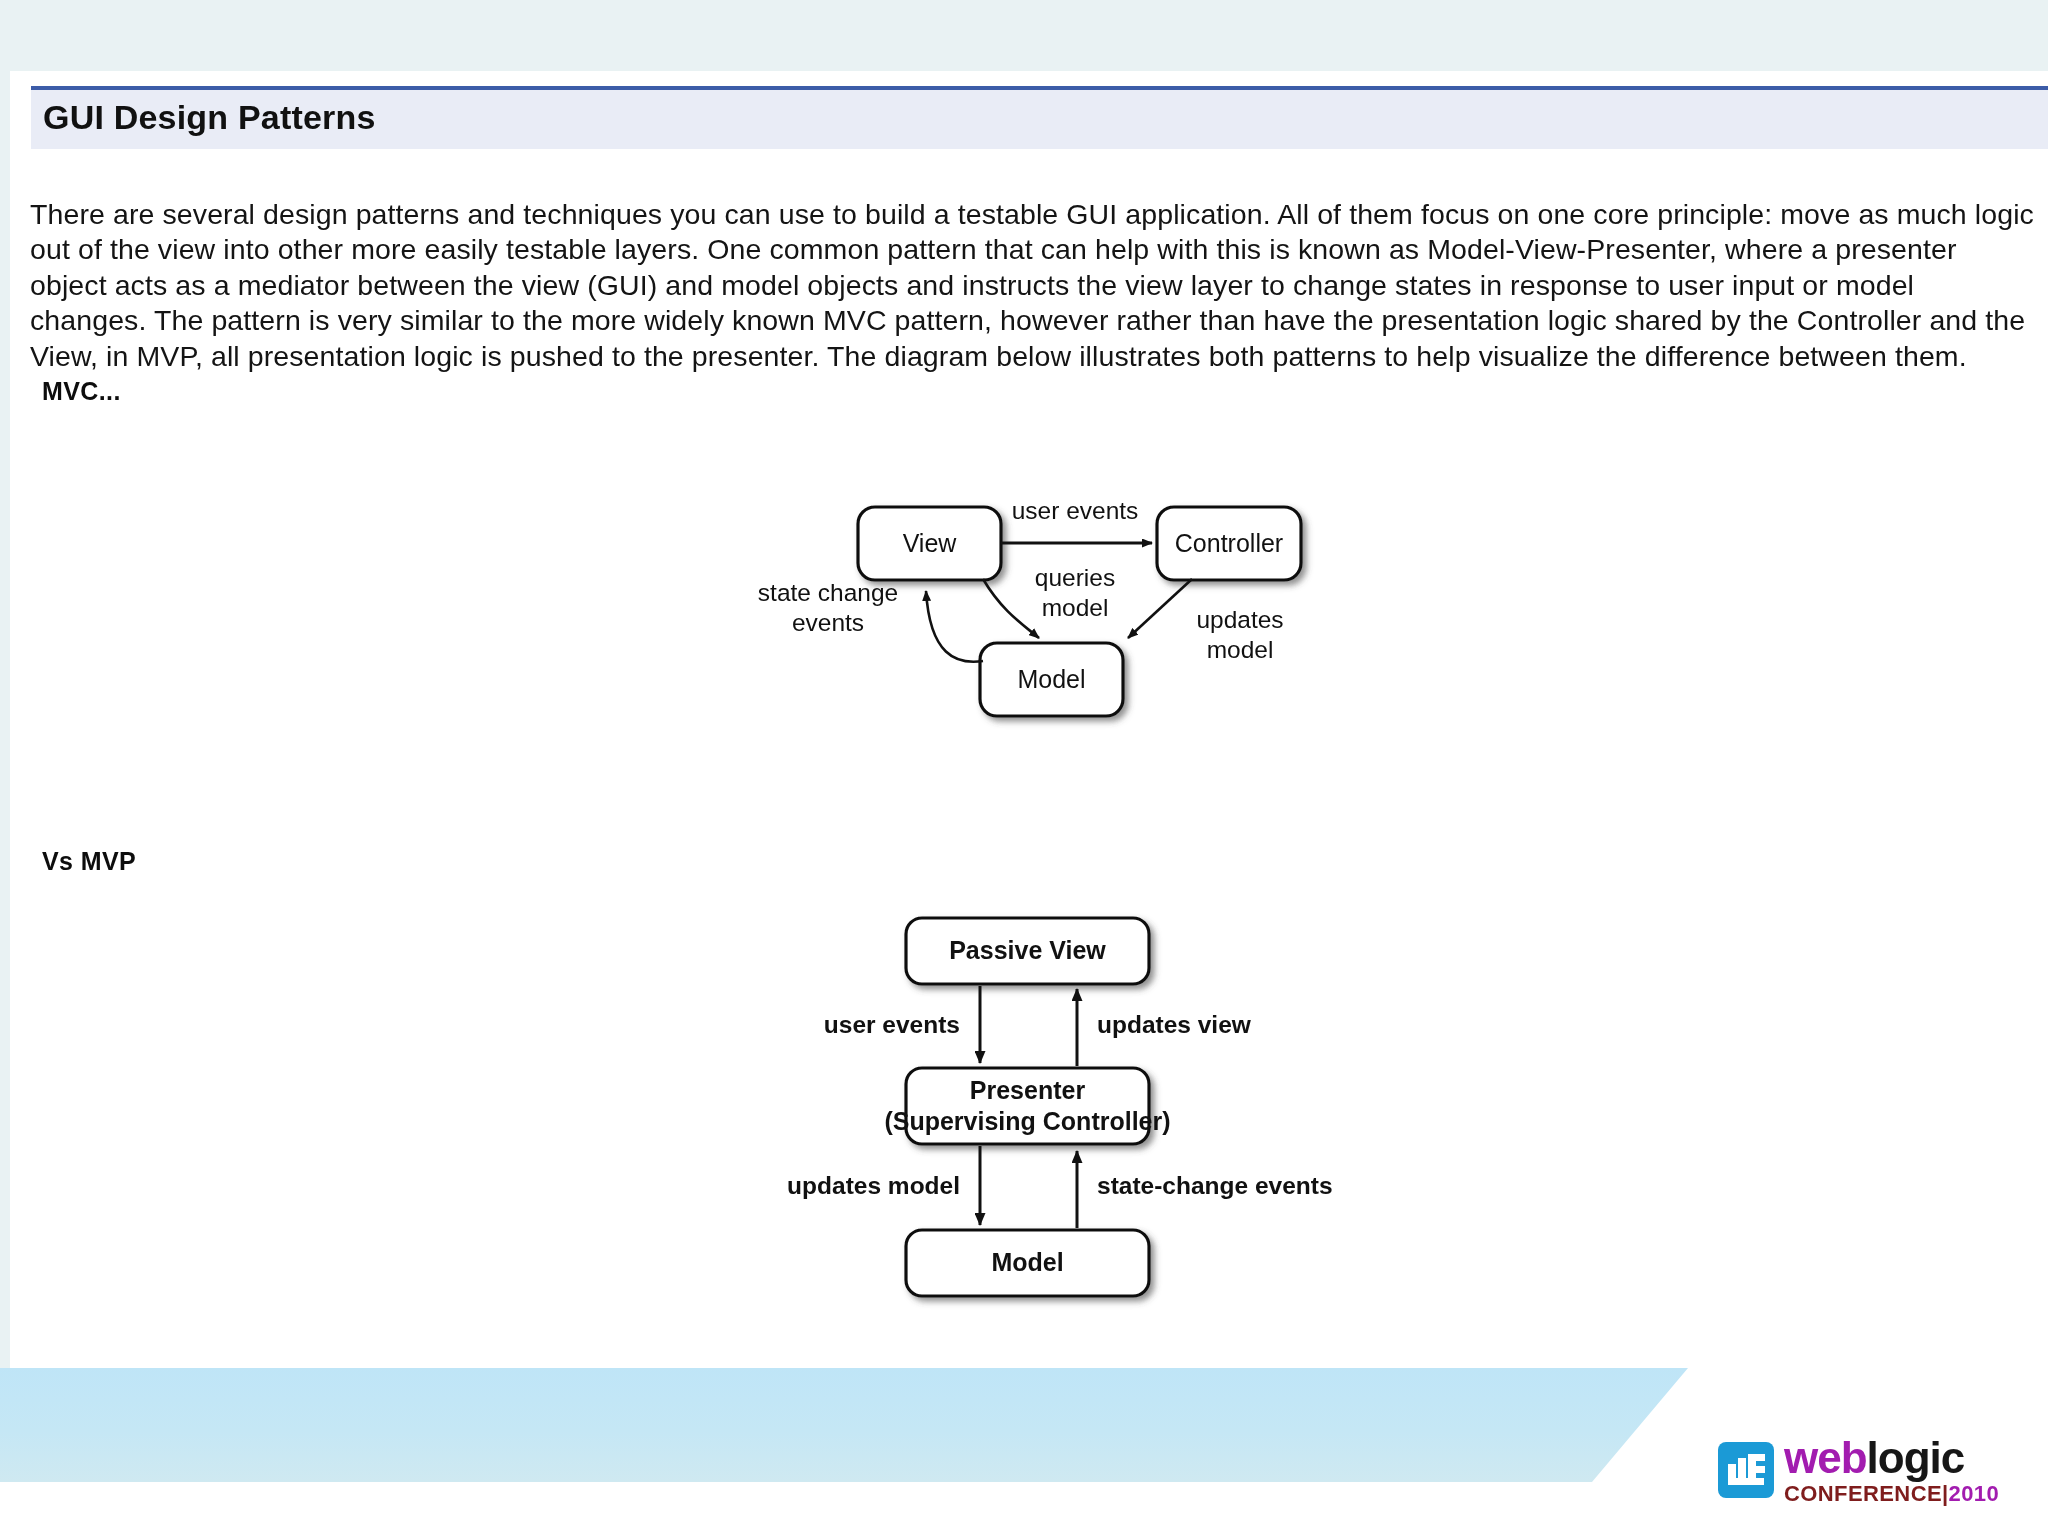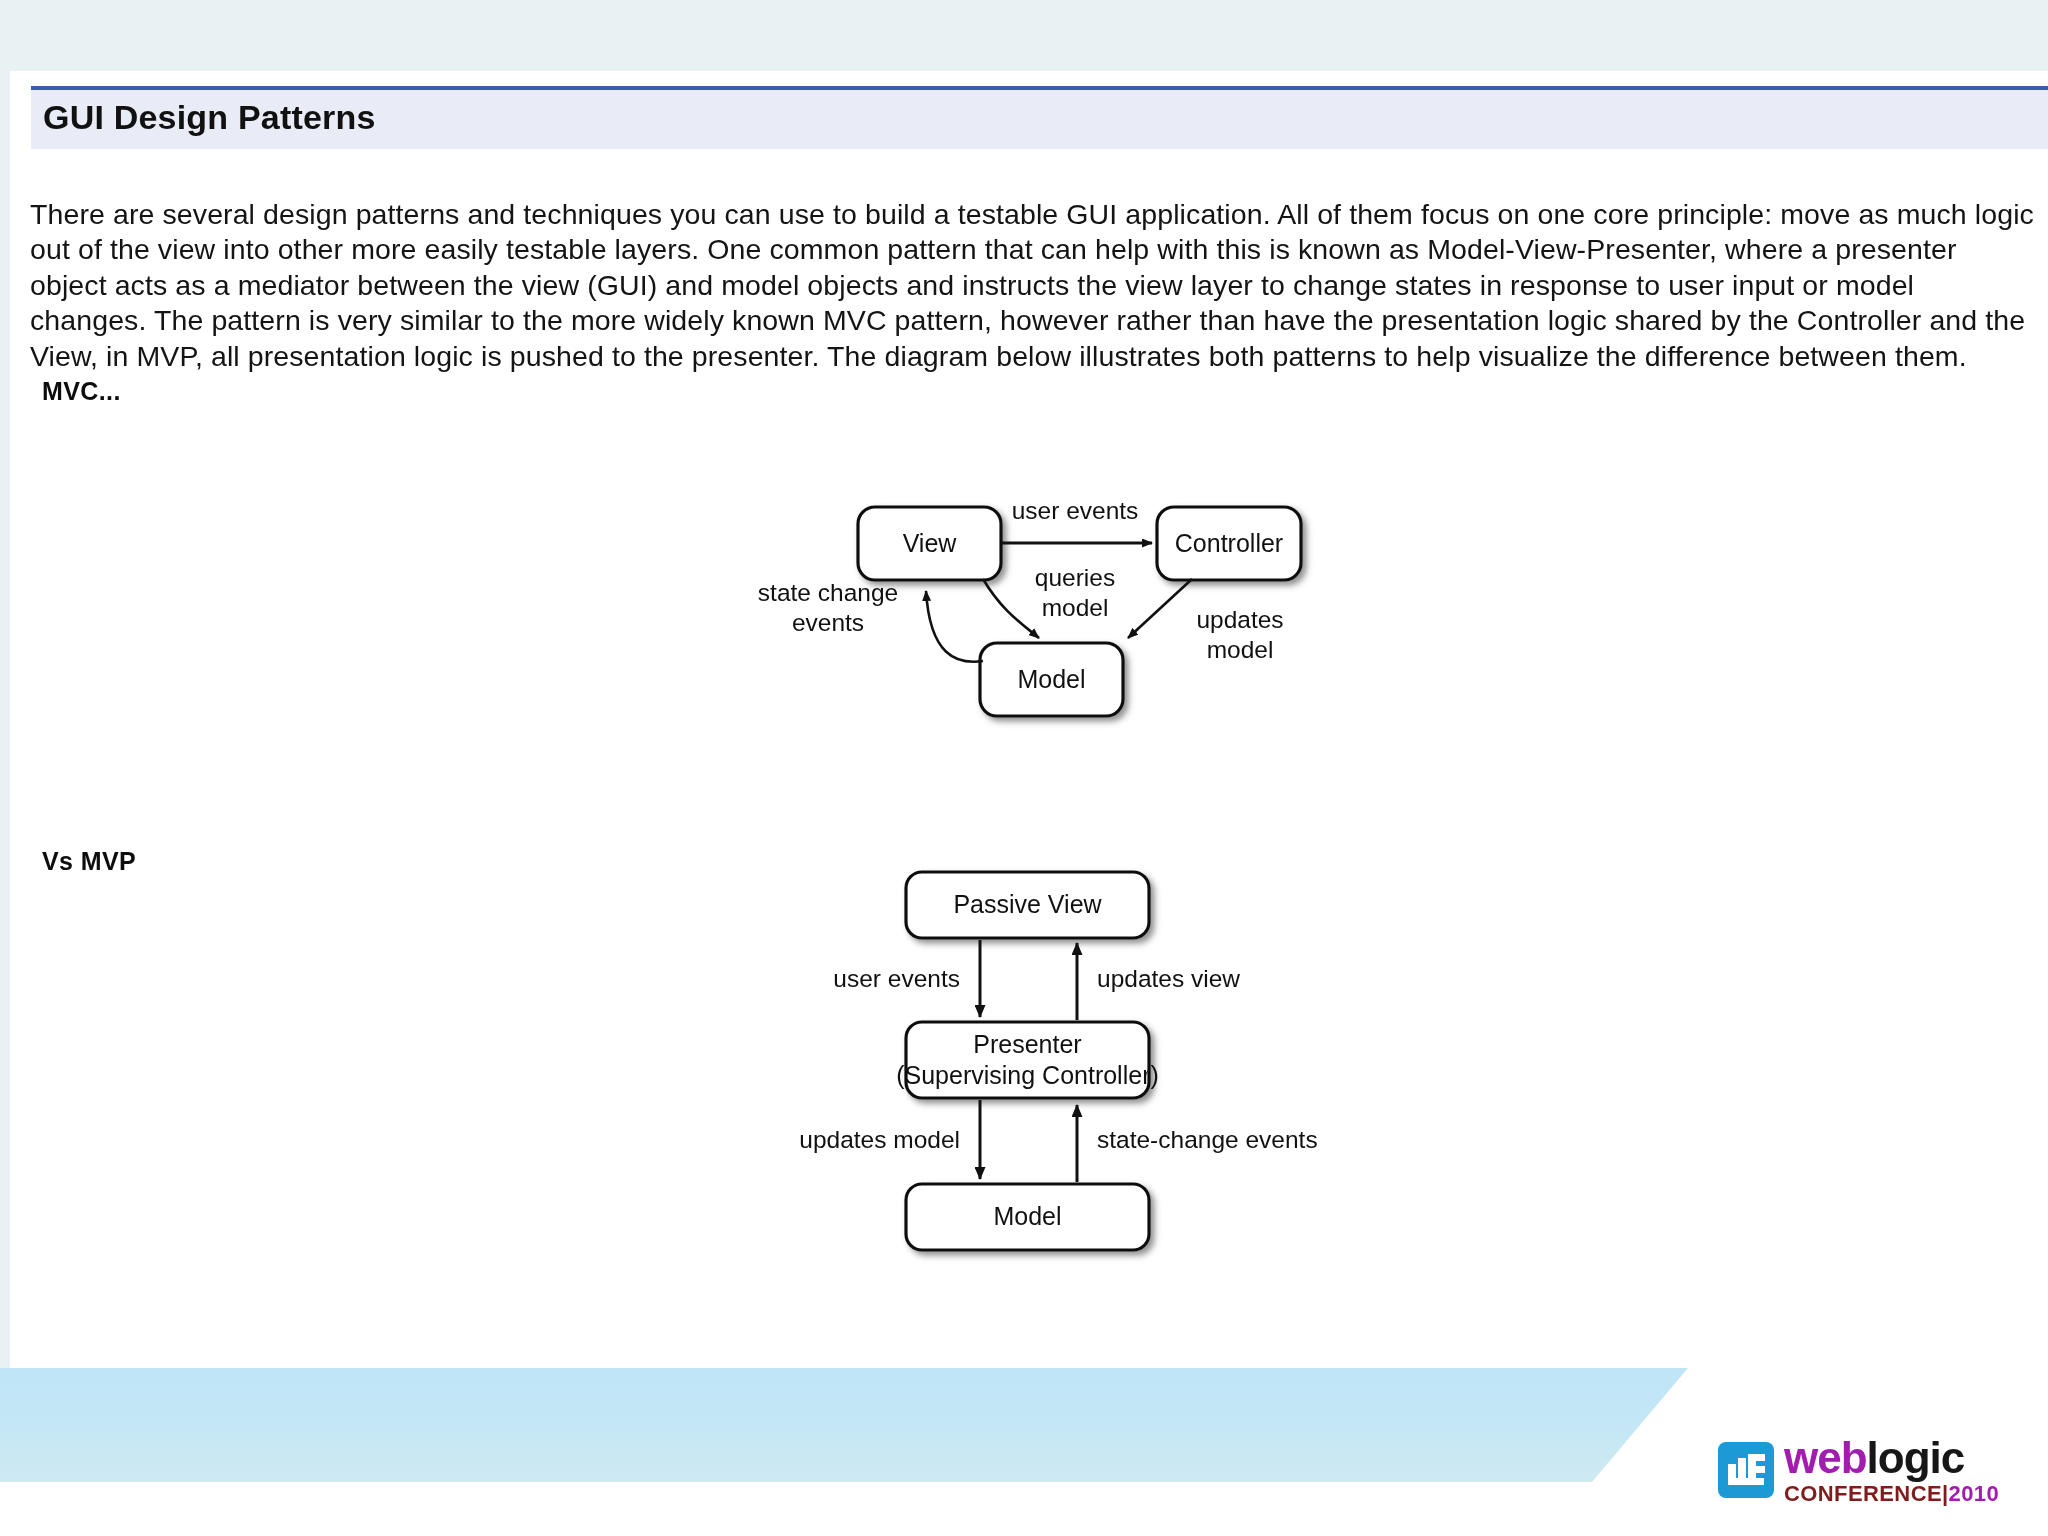--- a/index.html
+++ b/index.html
@@ -62,21 +62,21 @@
     font-weight: bold;
     color: #0d0d0d;
     letter-spacing: .4px;
   }
   #heading-mvc { left: 32px; top: 306px; }
   #heading-mvp { left: 32px; top: 776px; }
 
   
   .diagram { position: absolute; }
   #diagram-mvc { left: 720px; top: 340px; width: 560px; height: 290px; }
-  #diagram-mvp { left: 770px; top: 789px; width: 560px; height: 420px; }
+  #diagram-mvp { left: 770px; top: 835px; width: 560px; height: 420px; font-weight: bold; }
   .diagram svg { display: block; overflow: visible; }
 
   .node-text {
     font-family: "Liberation Sans", sans-serif;
     font-size: 25px;
     fill: #111111;
   }
   .edge-text {
     font-family: "Liberation Sans", sans-serif;
     font-size: 24.5px;

